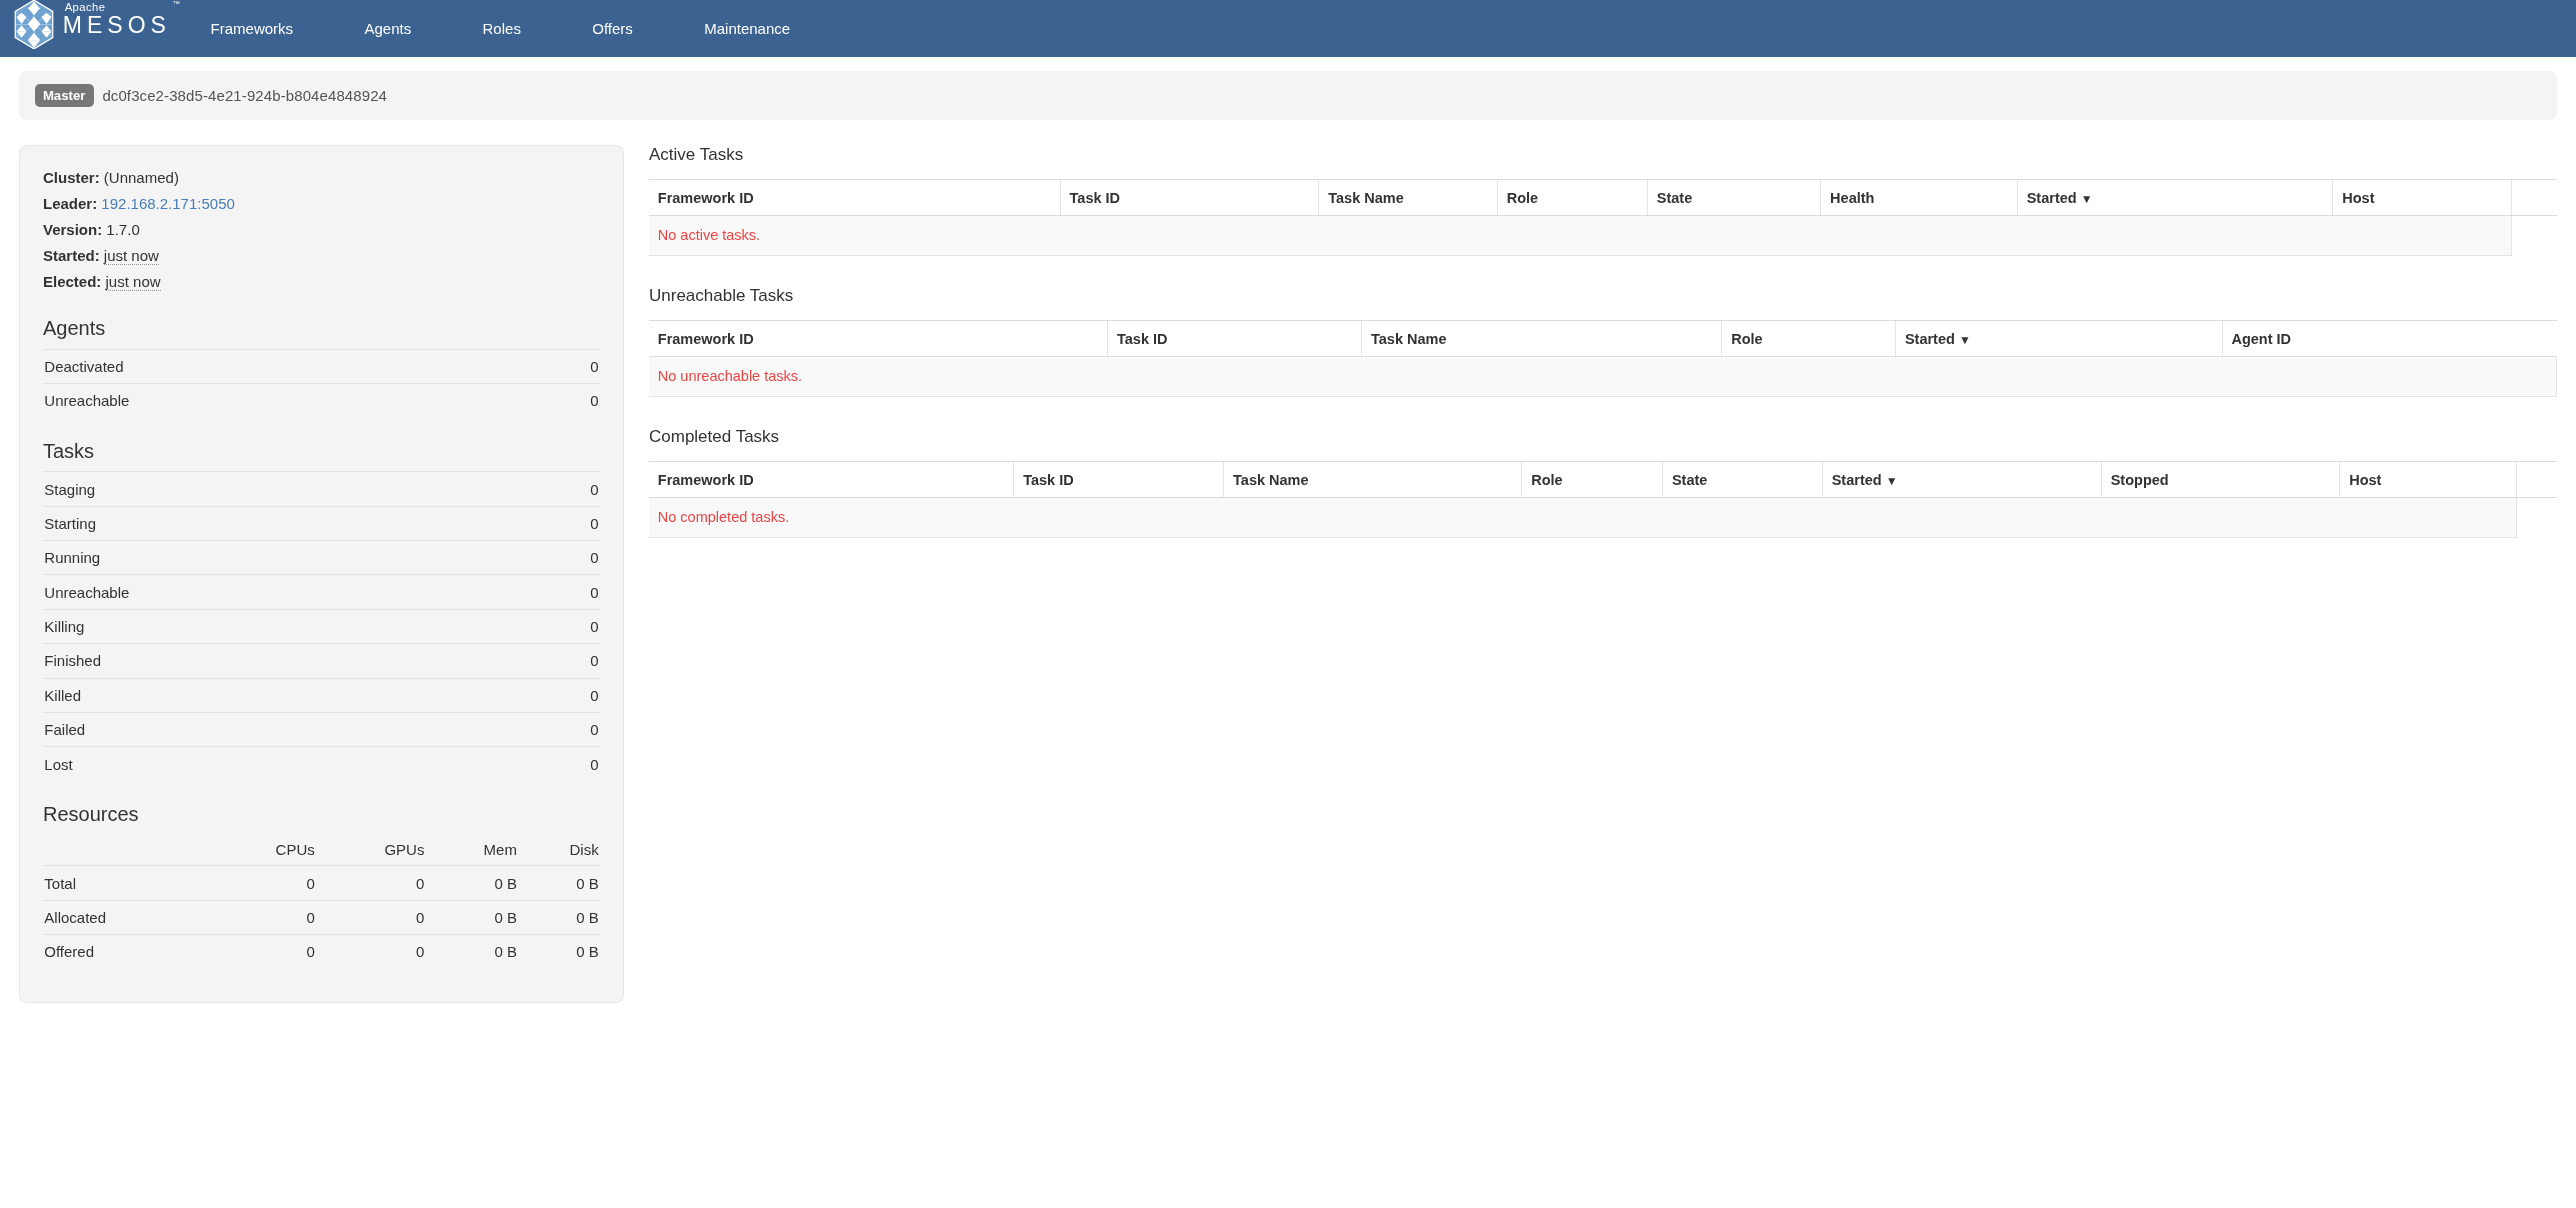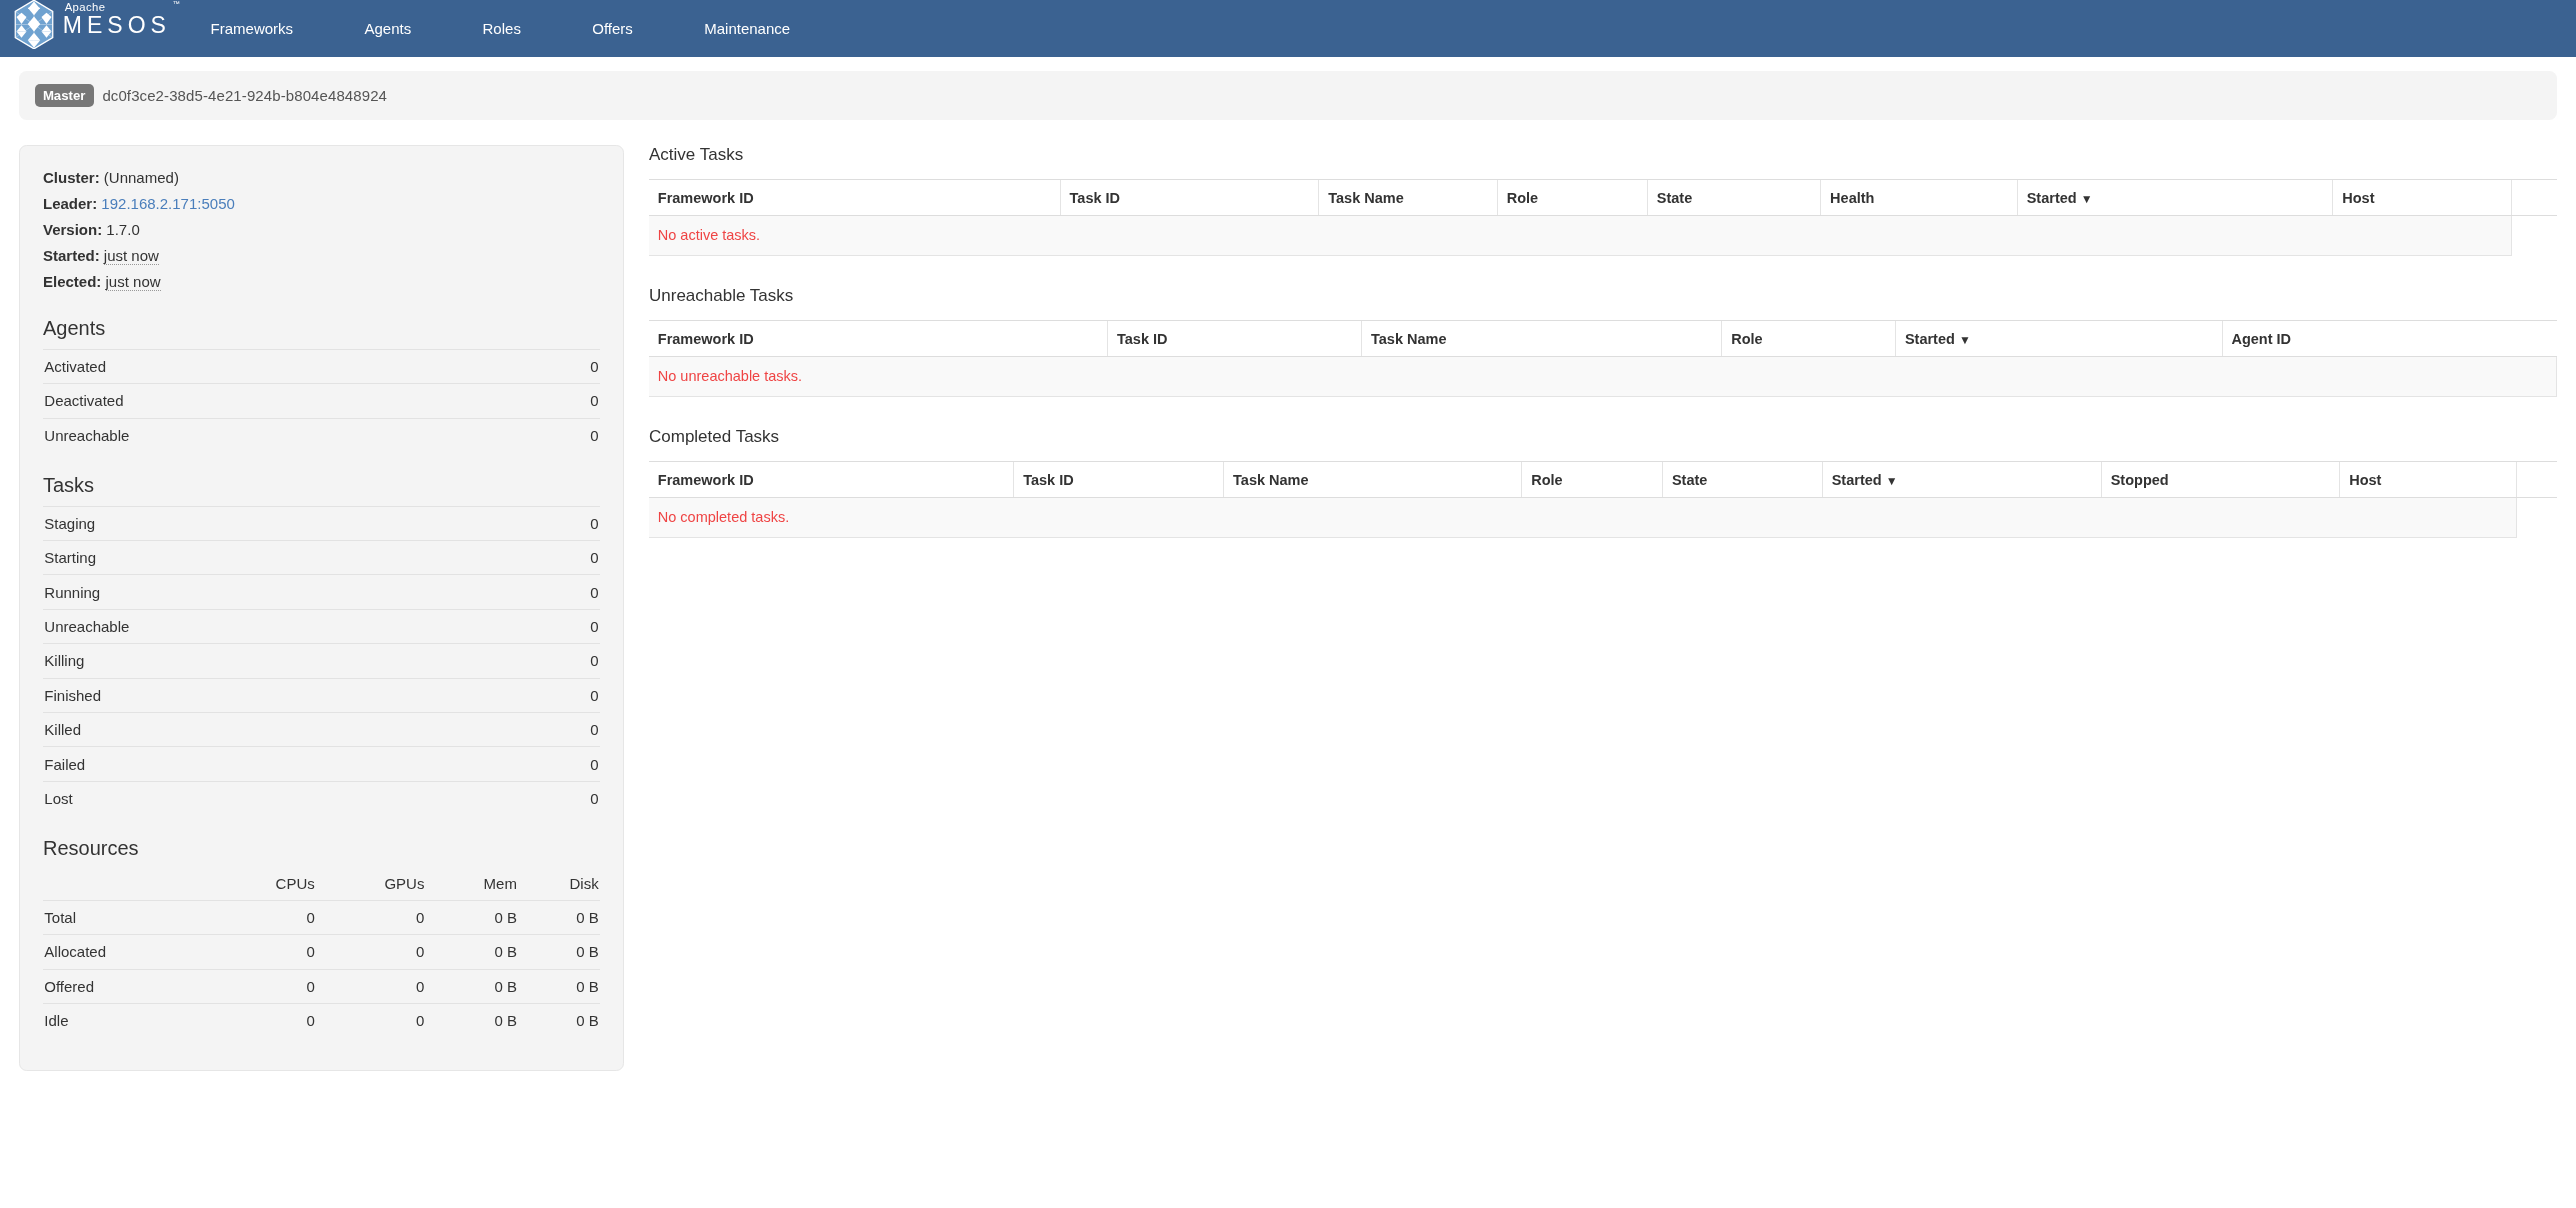--- a/index.html
+++ b/index.html
@@ -325,24 +325,20 @@
       <div>
         <span class="k">Elected:</span>
         <span class="dotted">just now</span>
       </div>
     </div>
 
     <h3 class="section-title">Agents</h3>
     <table class="stat-table">
       <tbody>
         <tr>
-          <td>Activated</td>
-          <td class="num">0</td>
-        </tr>
-        <tr>
           <td>Deactivated</td>
           <td class="num">0</td>
         </tr>
         <tr>
           <td>Unreachable</td>
           <td class="num">0</td>
         </tr>
       </tbody>
     </table>
 
@@ -409,27 +405,20 @@
         </tr>
         <tr>
           <td class="rowlabel">Allocated</td>
           <td>0</td>
           <td>0</td>
           <td>0 B</td>
           <td>0 B</td>
         </tr>
         <tr>
           <td class="rowlabel">Offered</td>
-          <td>0</td>
-          <td>0</td>
-          <td>0 B</td>
-          <td>0 B</td>
-        </tr>
-        <tr>
-          <td class="rowlabel">Idle</td>
           <td>0</td>
           <td>0</td>
           <td>0 B</td>
           <td>0 B</td>
         </tr>
       </tbody>
     </table>
 
   </aside>
 

